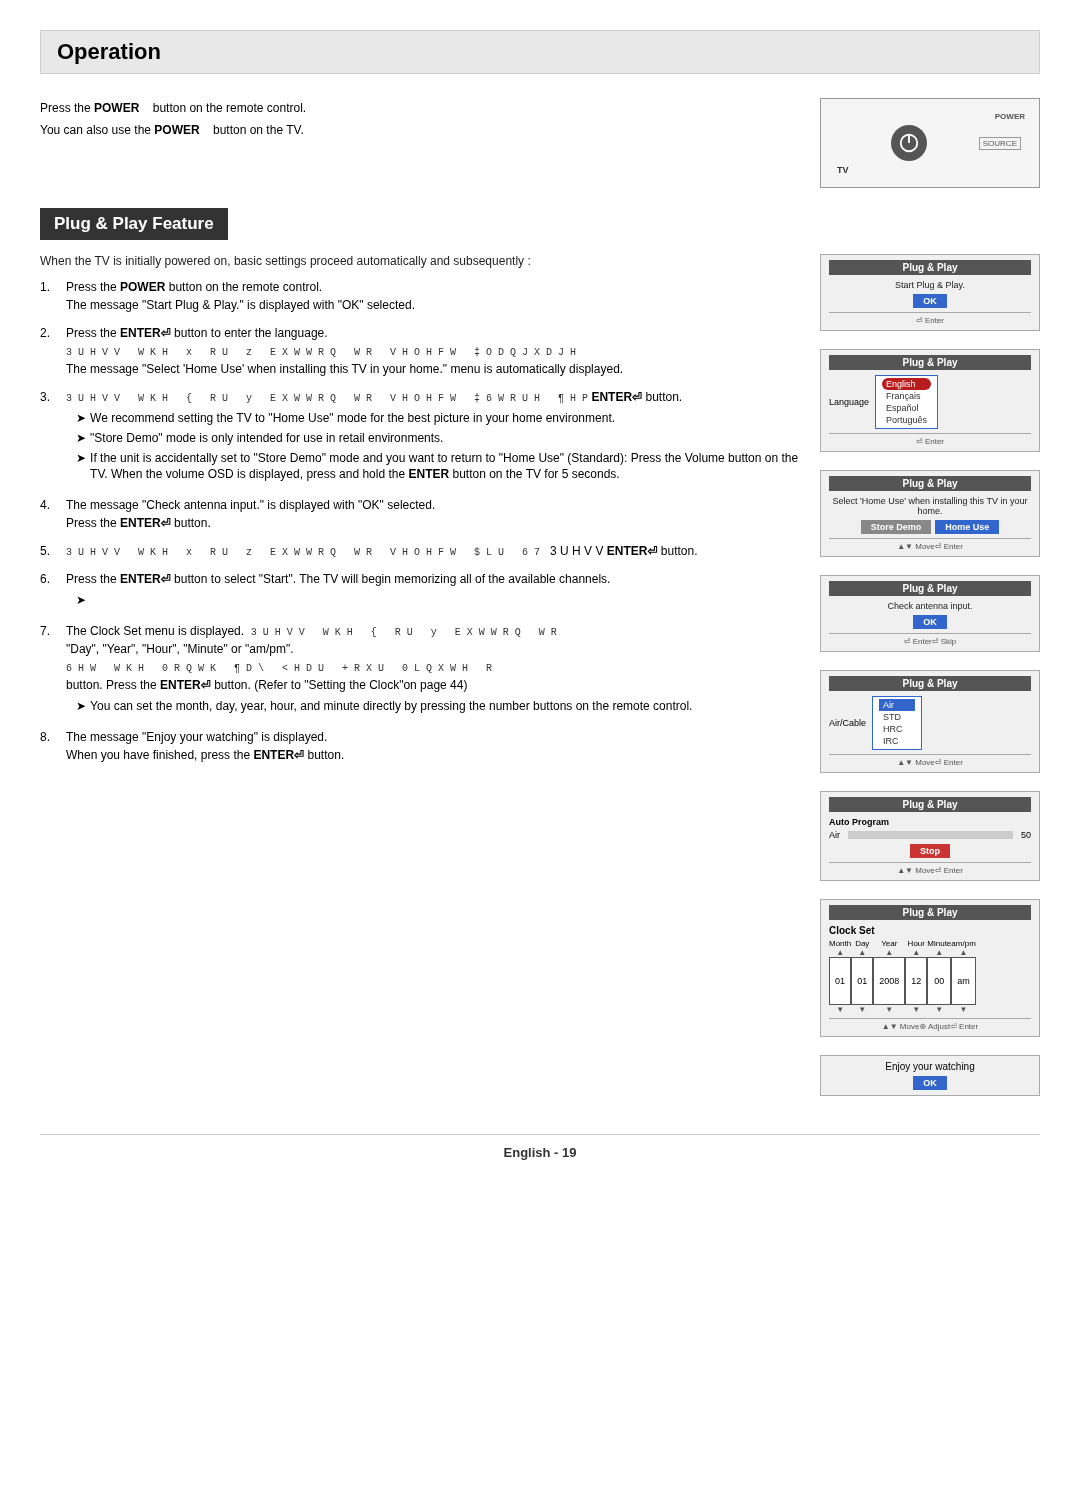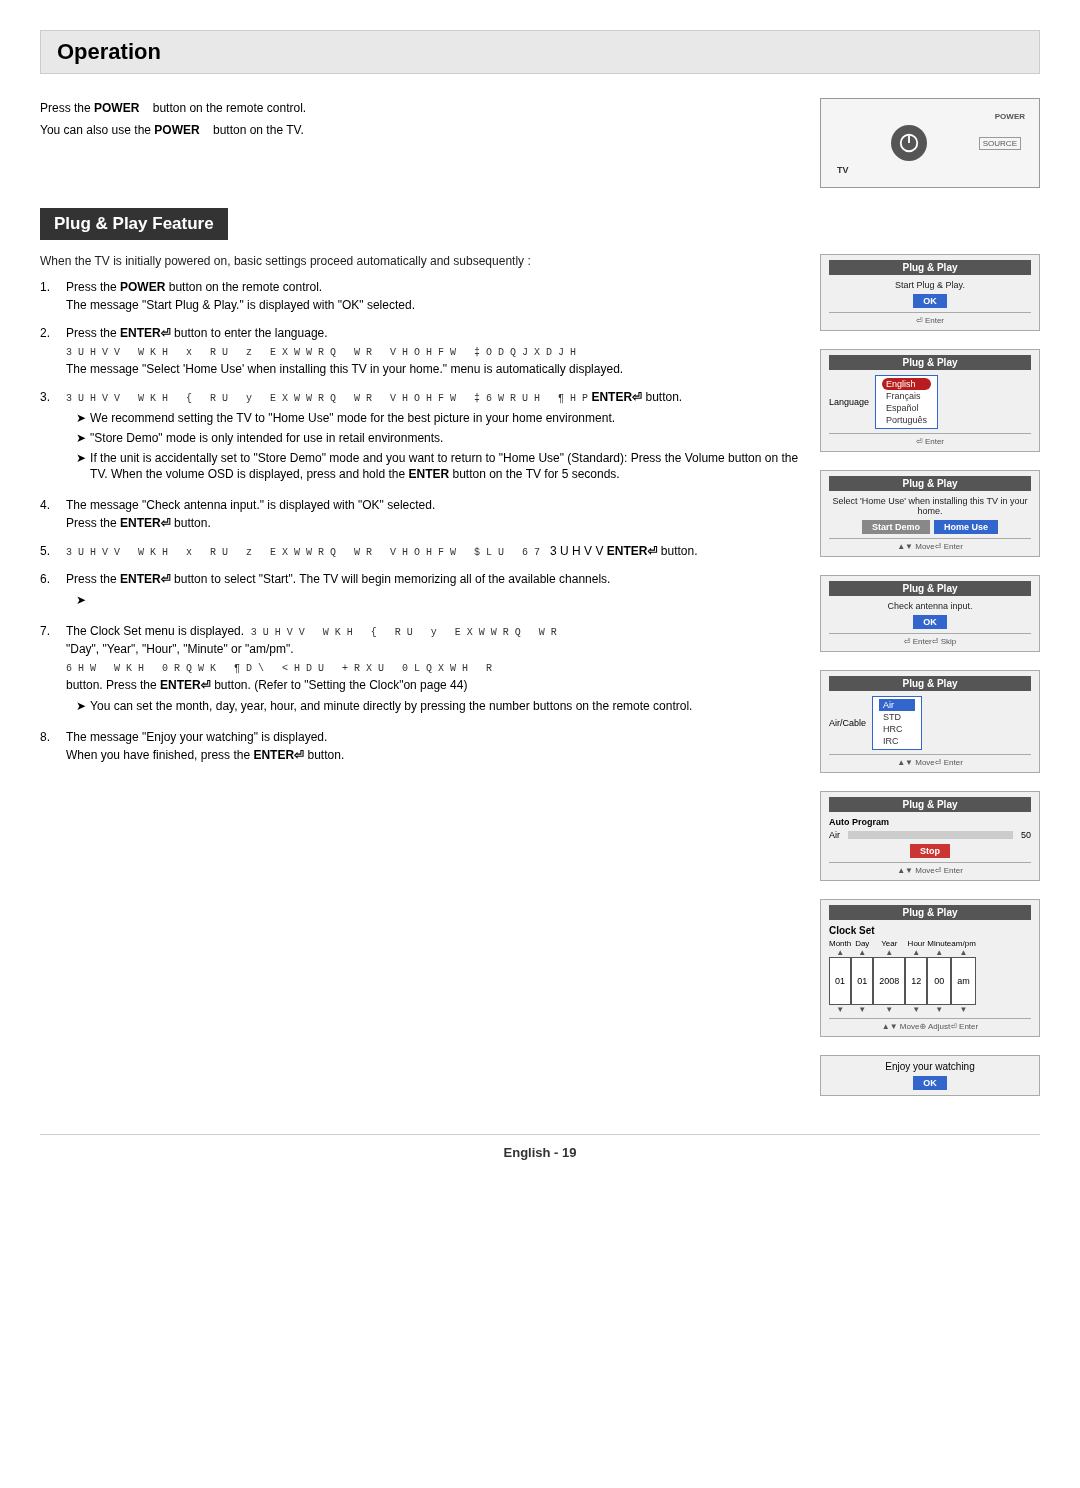--- a/index.html
+++ b/index.html
@@ -474,21 +474,21 @@
         </div>
         <div class="pp-bottom-bar">
           <span>⏎ Enter</span>
         </div>
       </div>
 
       <div class="pp-panel">
         <div class="pp-panel-title">Plug &amp; Play</div>
         <div class="pp-panel-text">Select 'Home Use' when installing this TV in your home.</div>
         <div class="pp-btn-row">
-          <span class="btn-gray">Start Demo</span>
+          <span class="btn-gray">Store Demo</span>
           <span class="btn-blue">Home Use</span>
         </div>
         <div class="pp-bottom-bar">
           <span>▲▼ Move</span>
           <span>⏎ Enter</span>
         </div>
       </div>
 
       <div class="pp-panel">
         <div class="pp-panel-title">Plug &amp; Play</div>

